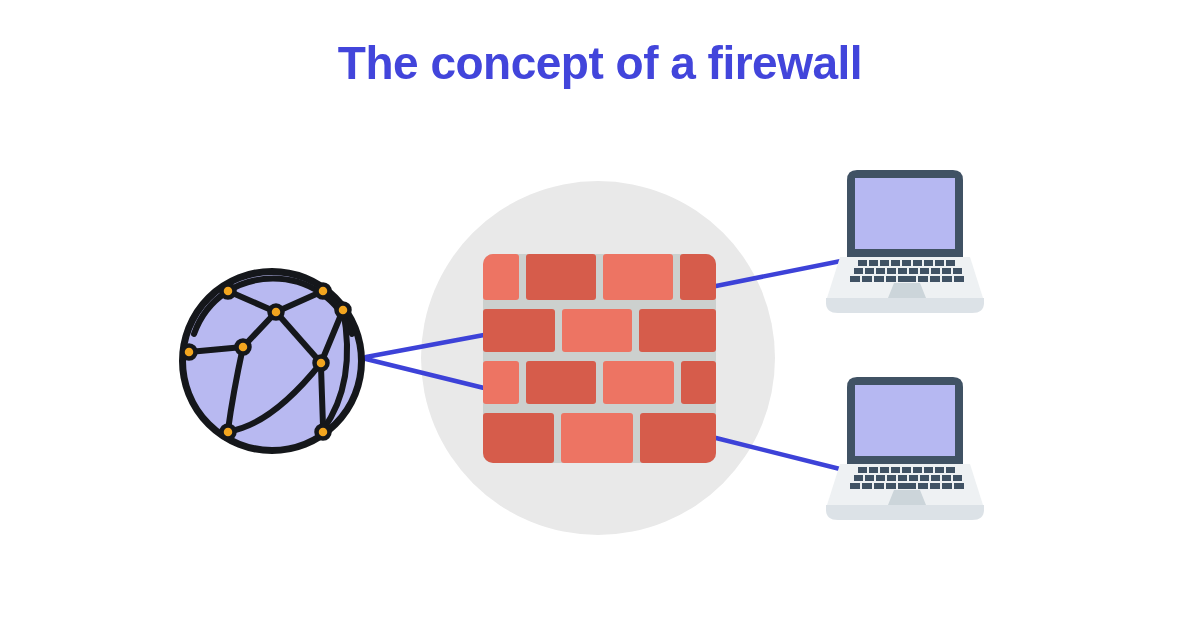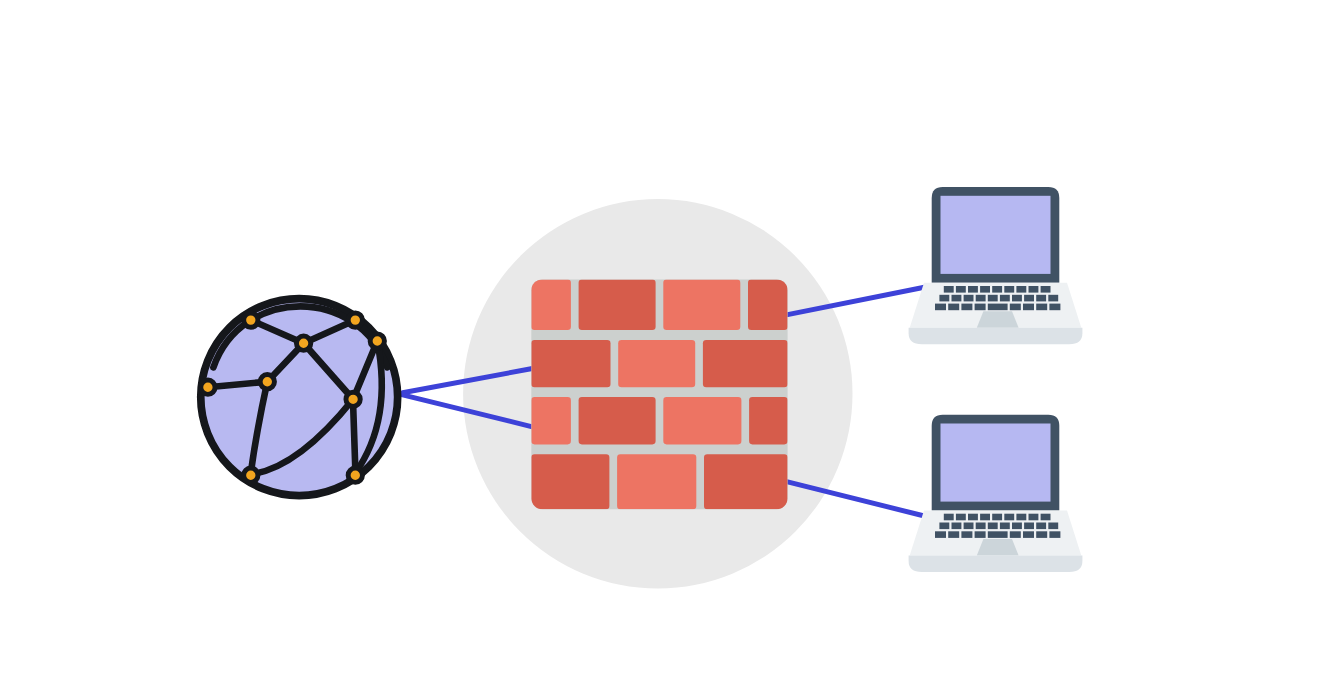--- a/index.html
+++ b/index.html
@@ -50,20 +50,21 @@
   .lap-deck{fill:var(--laptop-body);}
   .lap-base{fill:var(--laptop-base);}
   .lap-keys rect{fill:var(--laptop-keys);}
   .lap-pad{fill:var(--trackpad);}
 </style>
 </head>
 <body>
 
 <div class="stage">
 
+  <h1 class="title">The concept of a firewall</h1>
 
   <div class="bg-circle"></div>
 
   <svg class="links" viewBox="0 0 1200 628">
     <line x1="366" y1="357" x2="484" y2="335"></line>
     <line x1="366" y1="359" x2="484" y2="388"></line>
     <line x1="716" y1="286" x2="846" y2="260"></line>
     <line x1="716" y1="438" x2="844" y2="470"></line>
   </svg>
 

